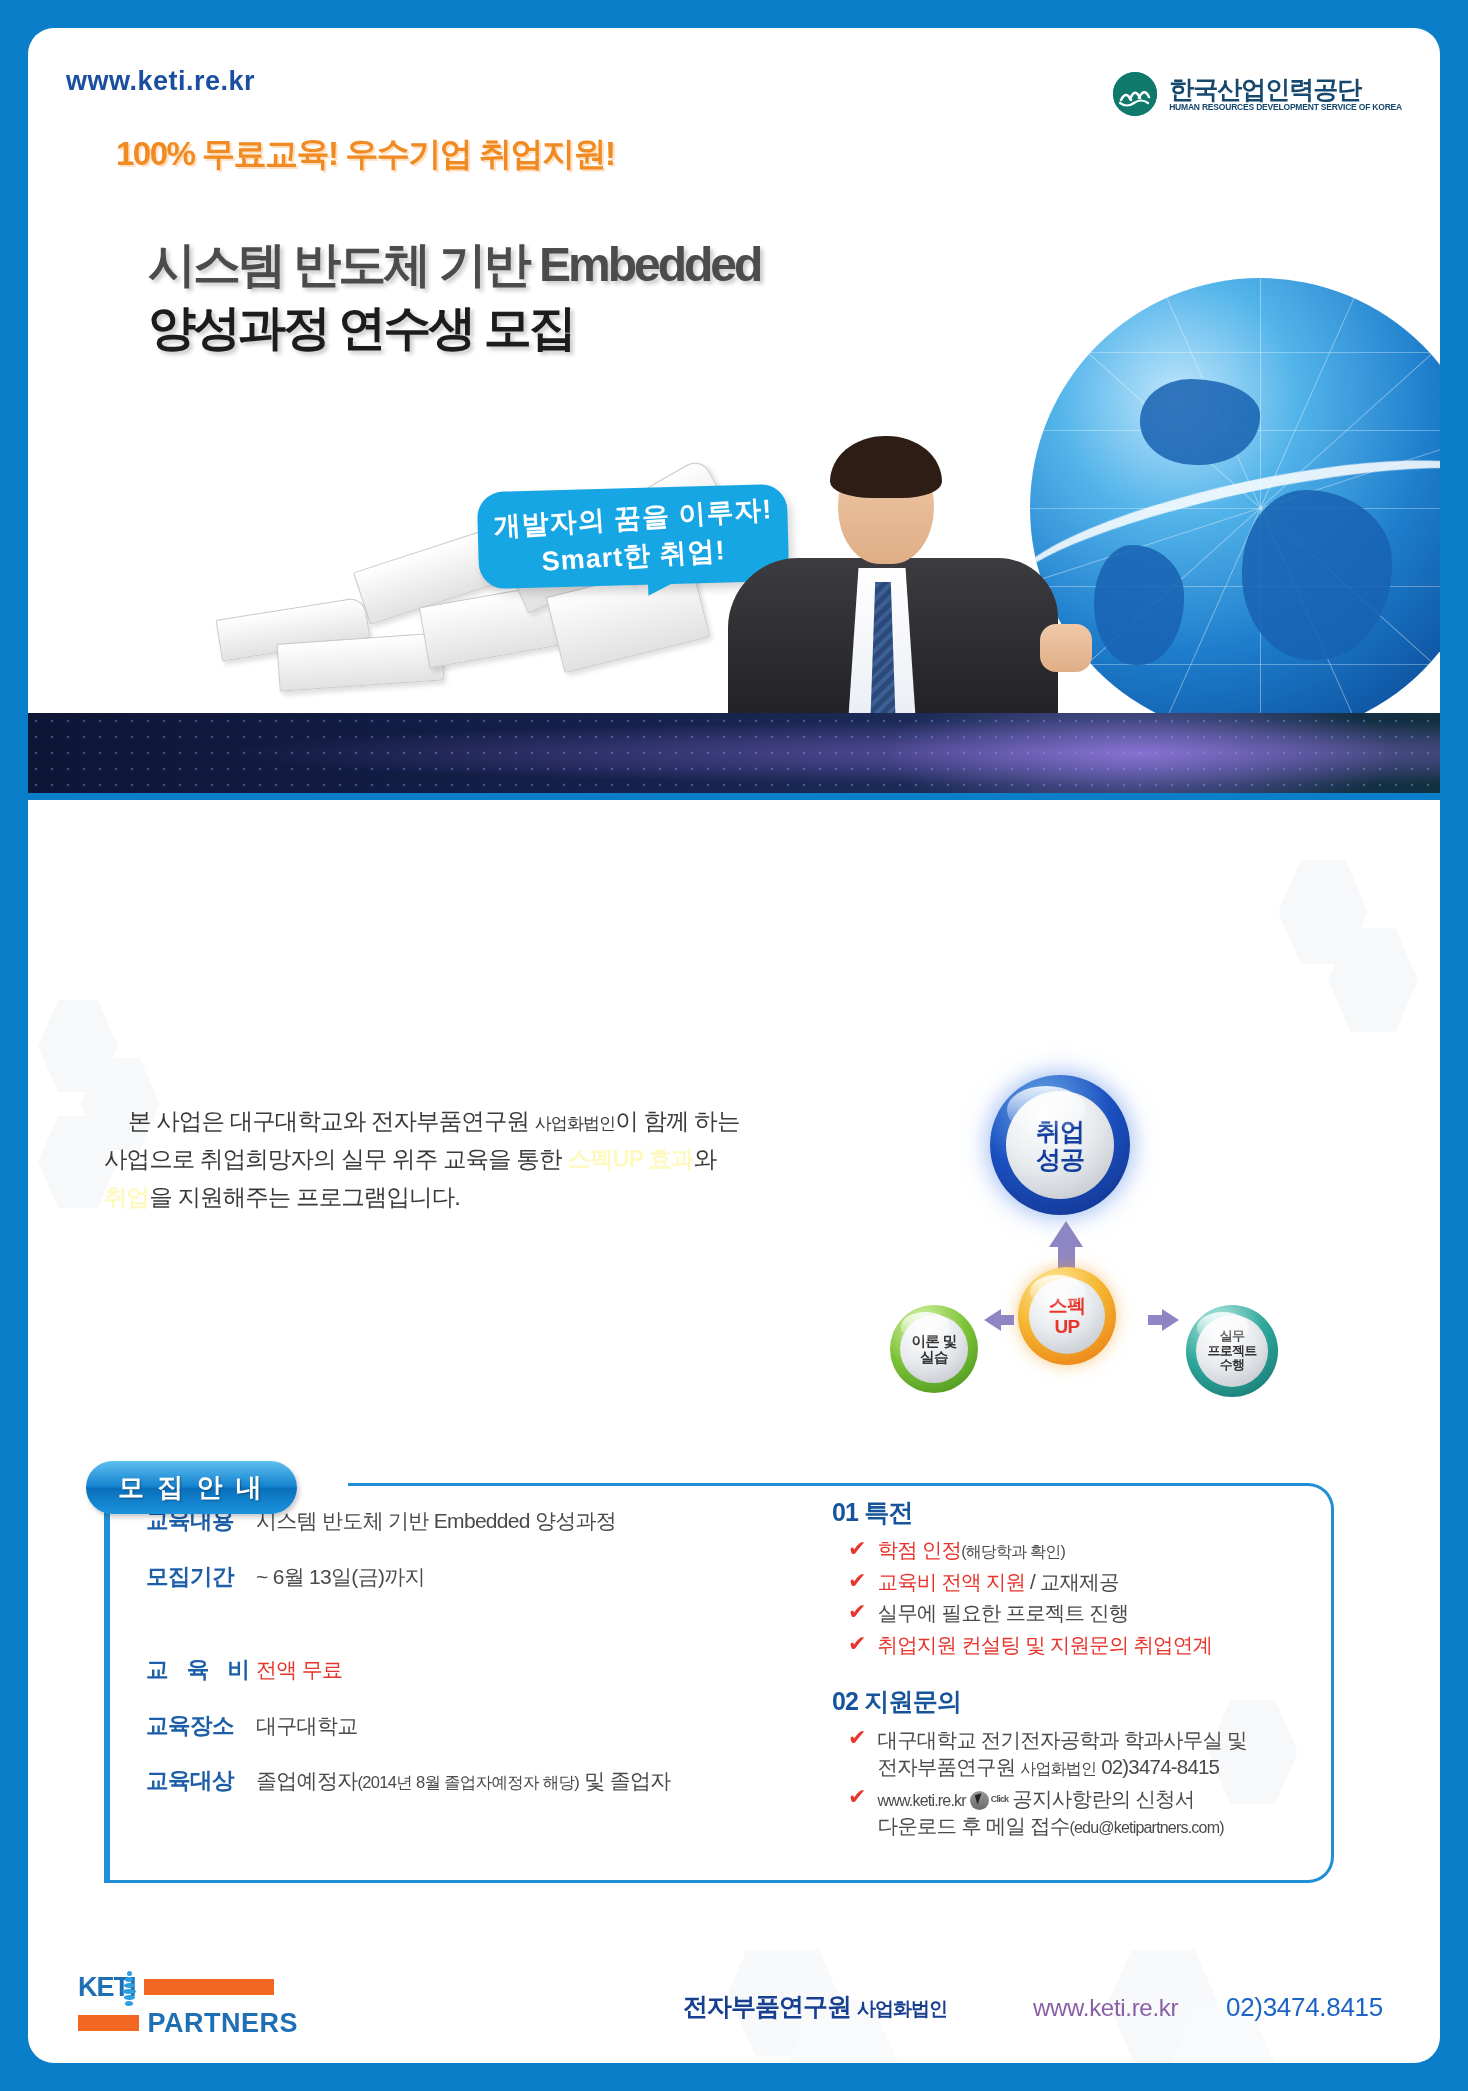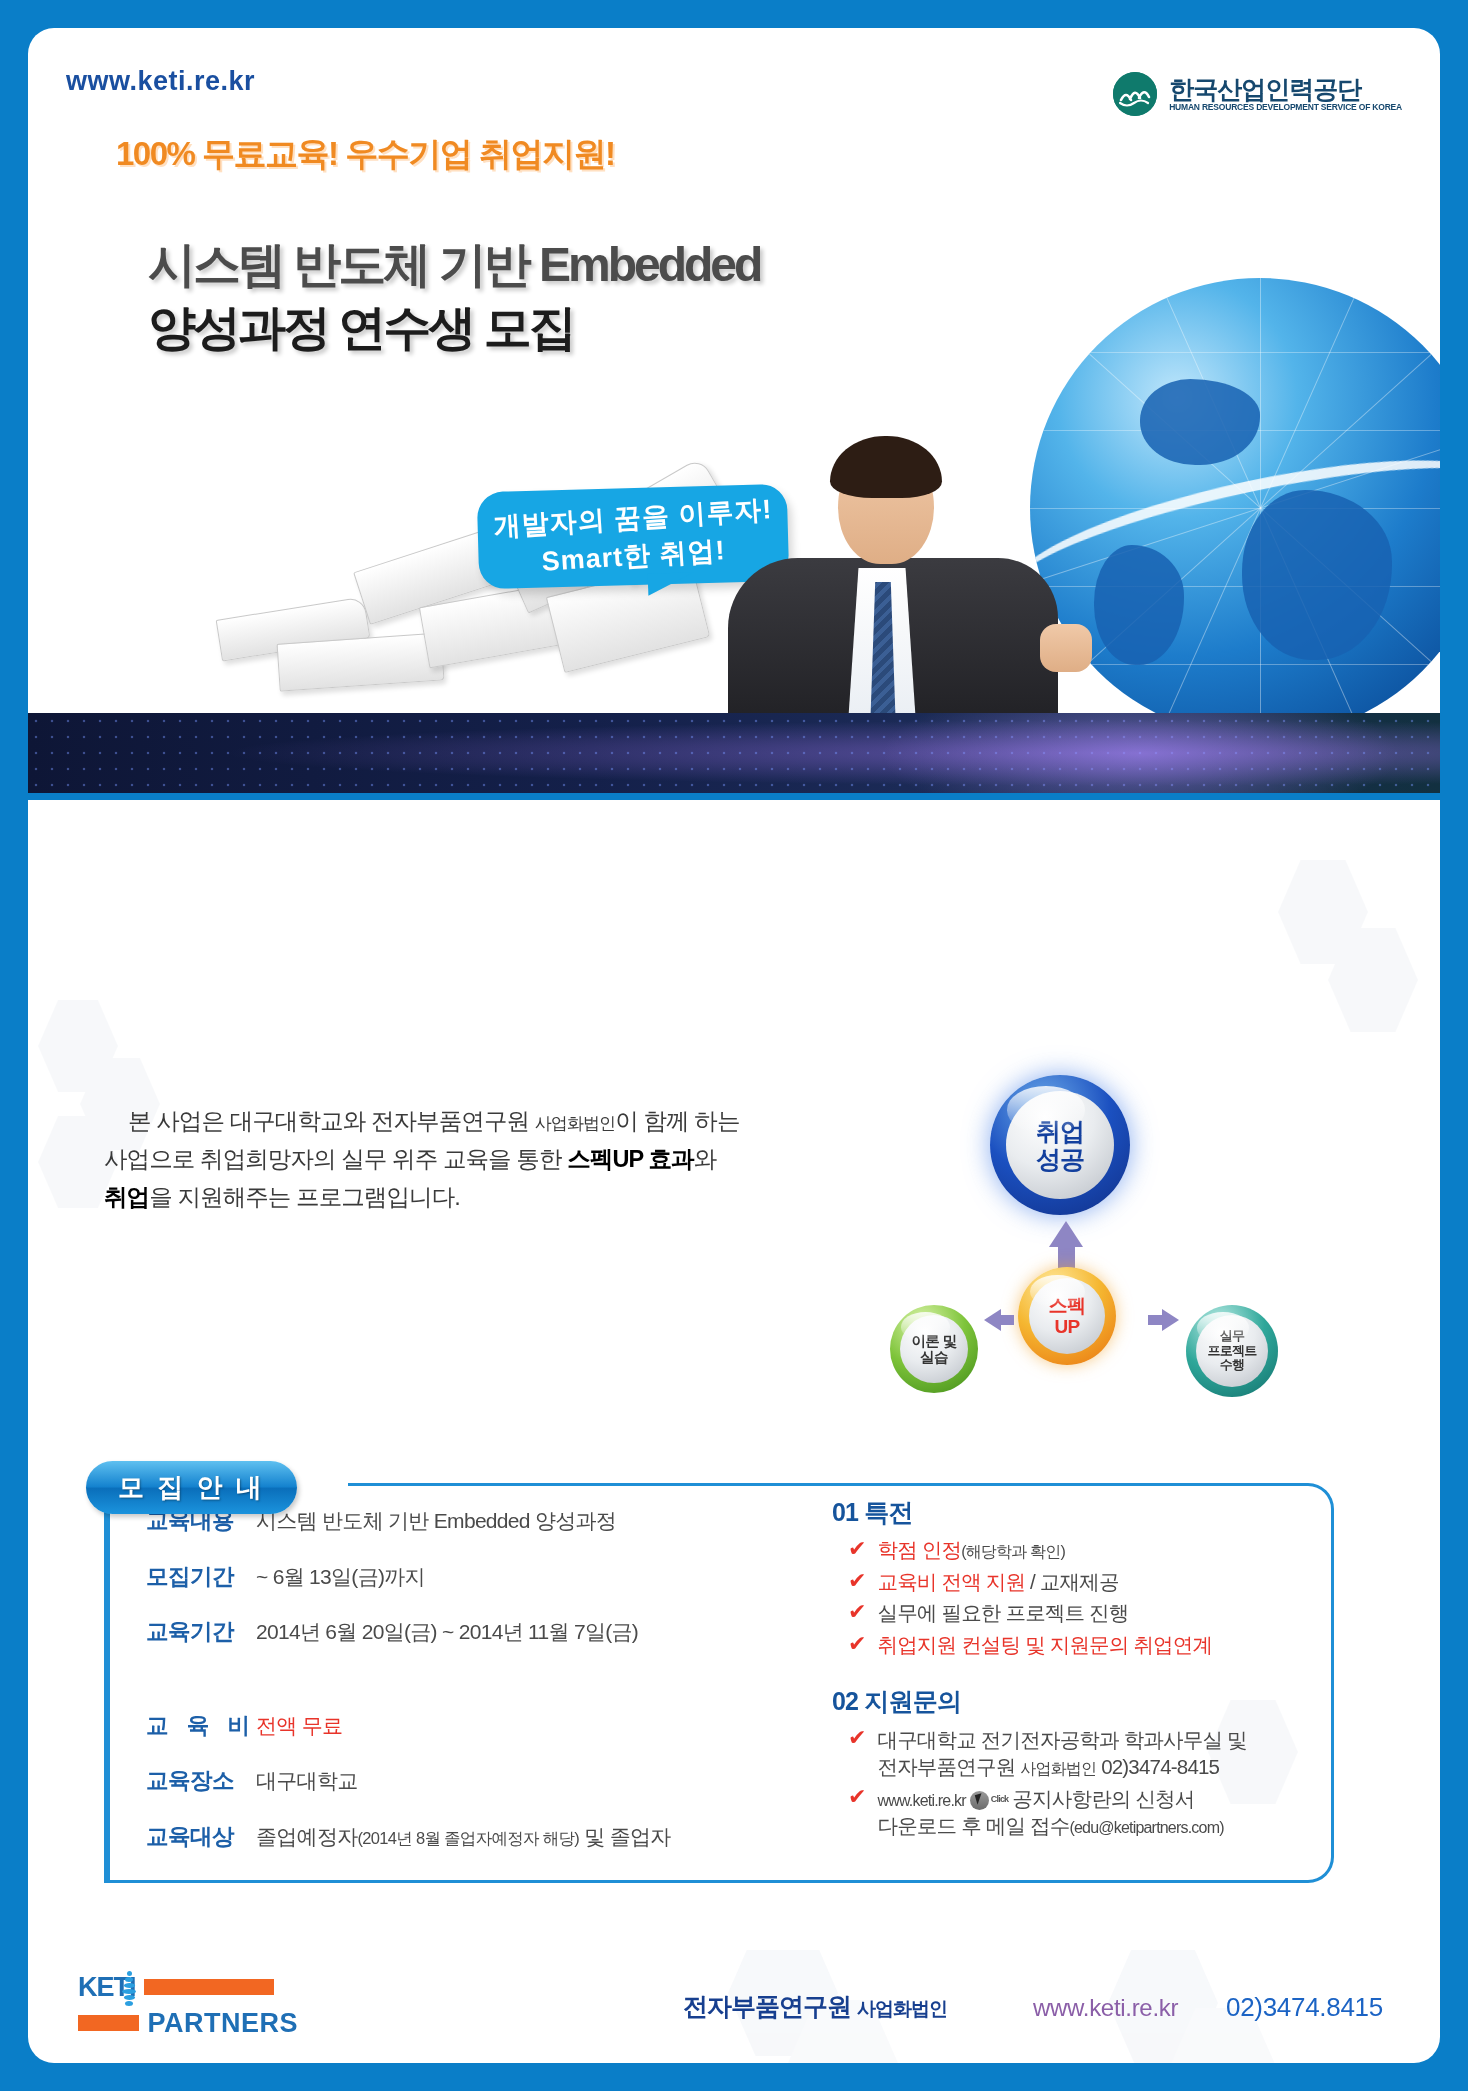--- a/index.html
+++ b/index.html
@@ -208,21 +208,21 @@
     position: absolute; left: 86px; top: 1461px; z-index: 4;
     padding: 9px 32px; font-size: 26px; letter-spacing: 3px;
   }
 
   .intro {
     position: absolute; left: 104px; top: 1102px; width: 660px;
     font-size: 23.5px; line-height: 1.62; color: #3a3a3a; letter-spacing: -.9px;
   }
   .intro .indent { padding-left: 24px; }
   .intro .sm { font-size: 17px; }
-  .intro .hl { color: #000000; font-weight: bold; }
+  .intro .hl { color: #fef9c3; font-weight: bold; }
 
   
   .diagram { position: absolute; left: 890px; top: 1075px; width: 400px; height: 330px; }
   .orb {
     position: absolute; border-radius: 50%;
     display: flex; align-items: center; justify-content: center;
     text-align: center; font-weight: bold; line-height: 1.12;
   }
   .orb::after {
     content: ""; position: absolute; left: 12%; top: 8%;
@@ -526,24 +526,20 @@
   <div class="info-list" id="info-list">
       <div class="info-row">
         <div class="info-label">교육내용</div>
         <div class="info-value">시스템 반도체 기반 Embedded 양성과정</div>
       </div>
       <div class="info-row">
         <div class="info-label">모집기간</div>
         <div class="info-value">~ 6월 13일(금)까지</div>
       </div>
       <div class="info-row">
-        <div class="info-label">교육기간</div>
-        <div class="info-value">2014년 6월 20일(금) ~ 2014년 11월 7일(금)</div>
-      </div>
-      <div class="info-row">
         <div class="info-label spaced">교 육 비</div>
         <div class="info-value red">전액 무료</div>
       </div>
       <div class="info-row">
         <div class="info-label">교육장소</div>
         <div class="info-value">대구대학교</div>
       </div>
       <div class="info-row">
         <div class="info-label">교육대상</div>
         <div class="info-value">졸업예정자<span class="sm">(2014년 8월 졸업자예정자 해당)</span> 및 졸업자</div>

